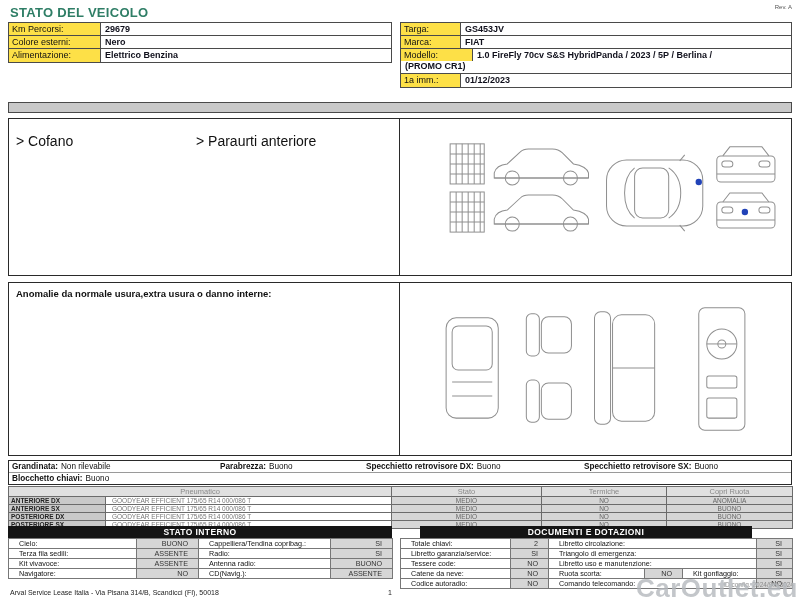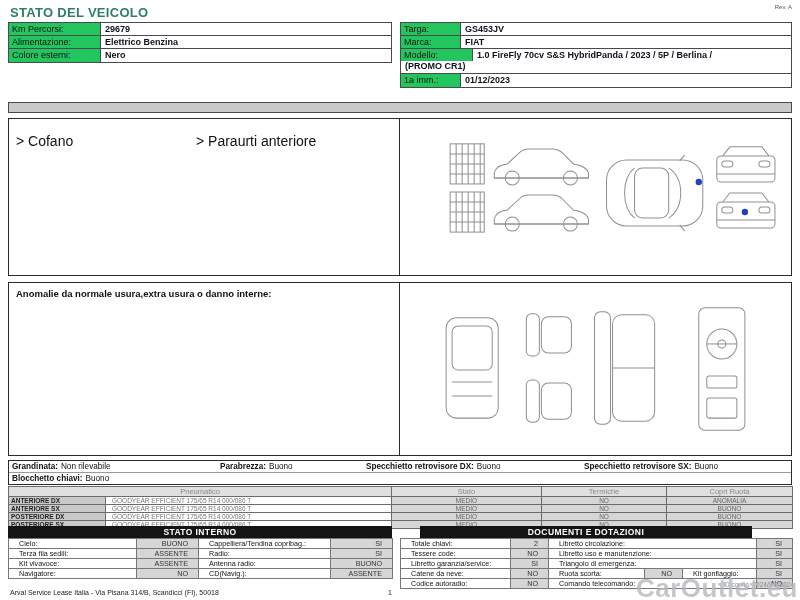--- a/index.html
+++ b/index.html
@@ -10,21 +10,21 @@
     overflow:hidden;
   }
   .title { position:absolute; left:10px; top:5px; font-size:13px; font-weight:bold; color:#2f7e66; letter-spacing:.3px; }
   .rev   { position:absolute; right:8px; top:4px; font-size:6px; color:#555; }
 
   .info-block { position:absolute; border:1px solid #4a4a4a; font-size:9px; background:#fff; }
   .left-info  { left:8px;  top:22px; width:384px; }
   .right-info { left:400px; top:22px; width:392px; }
   .irow { display:flex; align-items:stretch; border-bottom:1px solid #4a4a4a; min-height:13px; }
   .info-block .irow:last-child { border-bottom:none; }
-  .irow .lbl { background:#22c55e; padding:1px 3px; border-right:1px solid #4a4a4a; }
+  .irow .lbl { background:#fde047; padding:1px 3px; border-right:1px solid #4a4a4a; }
   .left-info  .lbl { flex:0 0 92px; }
   .right-info .lbl { flex:0 0 60px; }
   .irow .val { font-weight:bold; padding:1px 4px; color:#10101c; }
   .irow.tall { display:block; min-height:25px; }
   .irow.tall .lbl { display:inline-block; width:72px; }
   .irow.tall .val { display:inline; }
   .irow.tall .val2 { font-weight:bold; padding:0 4px 1px; color:#10101c; }
 
   .band { position:absolute; left:8px; top:102px; width:784px; height:11px; background:#c9c9c9; border:1px solid #4a4a4a; }
 
@@ -75,26 +75,26 @@
 
   <div class="title">STATO DEL VEICOLO</div>
   <div class="rev">Rev. A</div>
 
   <div class="info-block left-info">
     <div class="irow">
       <span class="lbl">Km Percorsi:</span>
       <span class="val">29679</span>
     </div>
     <div class="irow">
+      <span class="lbl">Colore esterni:</span>
+      <span class="val">Nero</span>
+    </div>
+    <div class="irow">
       <span class="lbl">Alimentazione:</span>
       <span class="val">Elettrico Benzina</span>
-    </div>
-    <div class="irow">
-      <span class="lbl">Colore esterni:</span>
-      <span class="val">Nero</span>
     </div>
   </div>
 
   <div class="info-block right-info">
     <div class="irow">
       <span class="lbl">Targa:</span>
       <span class="val">GS453JV</span>
     </div>
     <div class="irow">
       <span class="lbl">Marca:</span>
@@ -327,29 +327,29 @@
         <col style="width:36px">
       </colgroup>
     <tbody>
       <tr>
         <td>Totale chiavi:</td>
         <td class="v">2</td>
         <td colspan="3">Libretto circolazione:</td>
         <td class="v">SI</td>
       </tr>
       <tr>
+        <td>Libretto garanzia/service:</td>
+        <td class="v">SI</td>
+        <td colspan="3">Triangolo di emergenza:</td>
+        <td class="v">SI</td>
+      </tr>
+      <tr>
         <td>Tessere code:</td>
         <td class="v">NO</td>
         <td colspan="3">Libretto uso e manutenzione:</td>
-        <td class="v">SI</td>
-      </tr>
-      <tr>
-        <td>Libretto garanzia/service:</td>
-        <td class="v">SI</td>
-        <td colspan="3">Triangolo di emergenza:</td>
         <td class="v">SI</td>
       </tr>
       <tr>
         <td>Catene da neve:</td>
         <td class="v">NO</td>
         <td>Ruota scorta:</td>
         <td class="v">NO</td>
         <td>Kit gonfiaggio:</td>
         <td class="v">SI</td>
       </tr>

